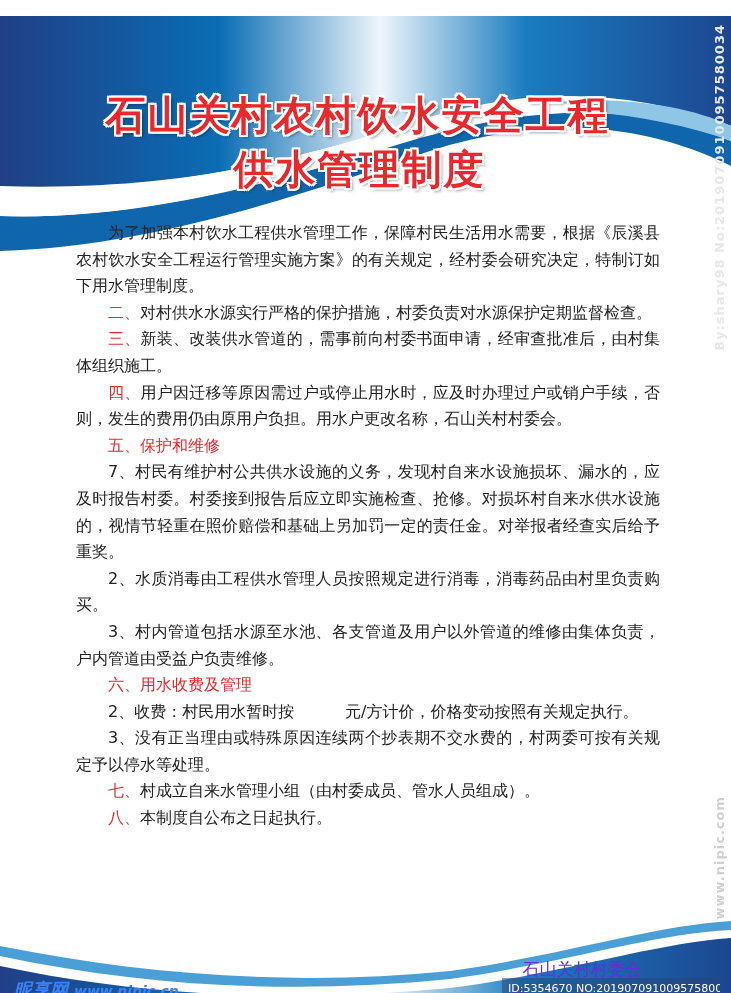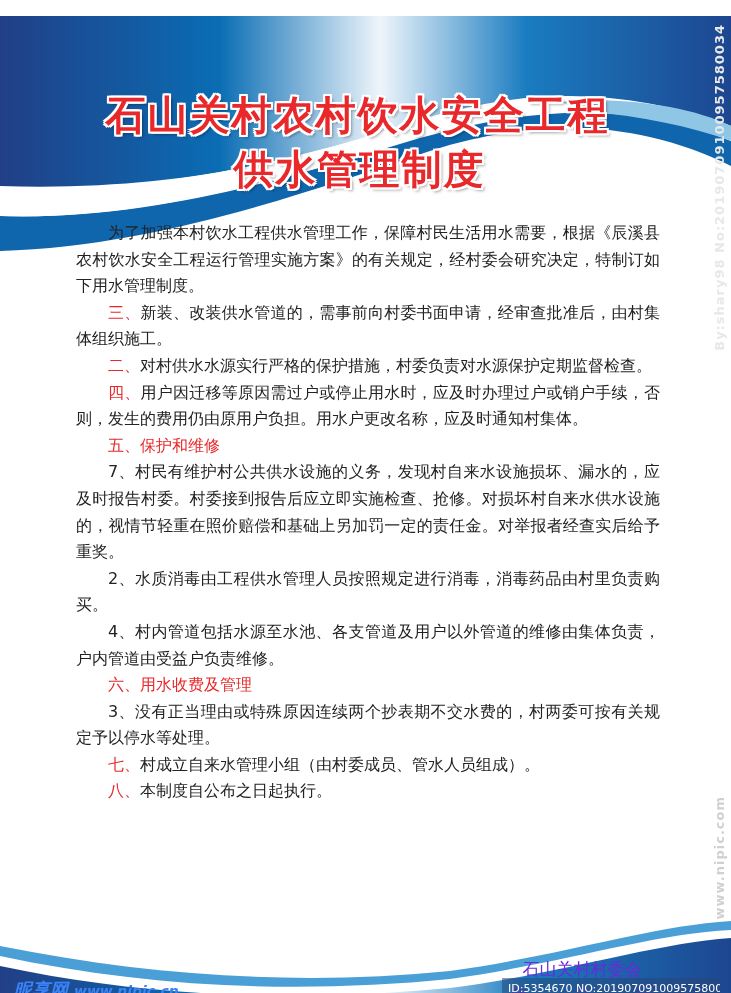--- a/index.html
+++ b/index.html
@@ -59,28 +59,29 @@
     <path d="M0,30 C150,60 300,70 450,55 C560,40 650,10 731,5 V93 H0 Z" fill="#4aa0d6"></path>
     <path d="M0,40 C150,72 300,78 450,63 C560,48 650,18 731,14 V93 H0 Z" fill="#ffffff"></path>
     <path d="M0,50 C150,82 300,86 450,72 C560,58 650,28 731,22 V93 H0 Z" fill="url(#fg)"></path>
   </svg>
 
   <div class="title title1">石山关村农村饮水安全工程</div>
   <div class="title title2">供水管理制度</div>
 
   <div class="body">
     <p><span>为了加强本村饮水工程供水管理工作，保障村民生活用水需要，根据《辰溪县农村饮水安全工程运行管理实施方案》的有关规定，经村委会研究决定，特制订如下用水管理制度。</span></p>
+    <p><span class="red">二、</span><span>对村供水水源实行严格的保护措施，村委负责对水源保护定期监督检查。</span></p>
     <p><span class="red">三、</span><span>新装、改装供水管道的，需事前向村委书面申请，经审查批准后，由村集体组织施工。</span></p>
-    <p><span class="red">二、</span><span>对村供水水源实行严格的保护措施，村委负责对水源保护定期监督检查。</span></p>
-    <p><span class="red">四、</span><span>用户因迁移等原因需过户或停止用水时，应及时办理过户或销户手续，否则，发生的费用仍由原用户负担。用水户更改名称，应及时通知村集体。</span></p>
+    <p><span class="red">四、</span><span>用户因迁移等原因需过户或停止用水时，应及时办理过户或销户手续，否则，发生的费用仍由原用户负担。用水户更改名称，石山关村村委会。</span></p>
     <p><span class="red">五、保护和维修</span></p>
     <p><span>7、村民有维护村公共供水设施的义务，发现村自来水设施损坏、漏水的，应及时报告村委。村委接到报告后应立即实施检查、抢修。对损坏村自来水供水设施的，视情节轻重在照价赔偿和基础上另加罚一定的责任金。对举报者经查实后给予重奖。</span></p>
     <p><span>2、水质消毒由工程供水管理人员按照规定进行消毒，消毒药品由村里负责购买。</span></p>
-    <p><span>4、村内管道包括水源至水池、各支管道及用户以外管道的维修由集体负责，户内管道由受益户负责维修。</span></p>
+    <p><span>3、村内管道包括水源至水池、各支管道及用户以外管道的维修由集体负责，户内管道由受益户负责维修。</span></p>
     <p><span class="red">六、用水收费及管理</span></p>
+    <p style="white-space:pre-wrap;"><span>2、收费：村民用水暂时按          元/方计价，价格变动按照有关规定执行。</span></p>
     <p><span>3、没有正当理由或特殊原因连续两个抄表期不交水费的，村两委可按有关规定予以停水等处理。</span></p>
     <p><span class="red">七、</span><span>村成立自来水管理小组（由村委成员、管水人员组成）。</span></p>
     <p><span class="red">八、</span><span>本制度自公布之日起执行。</span></p>
   </div>
 
   <div class="sig">
     <div>石山关村村委会</div>
     <div class="date">年 月 日</div>
   </div>
 

